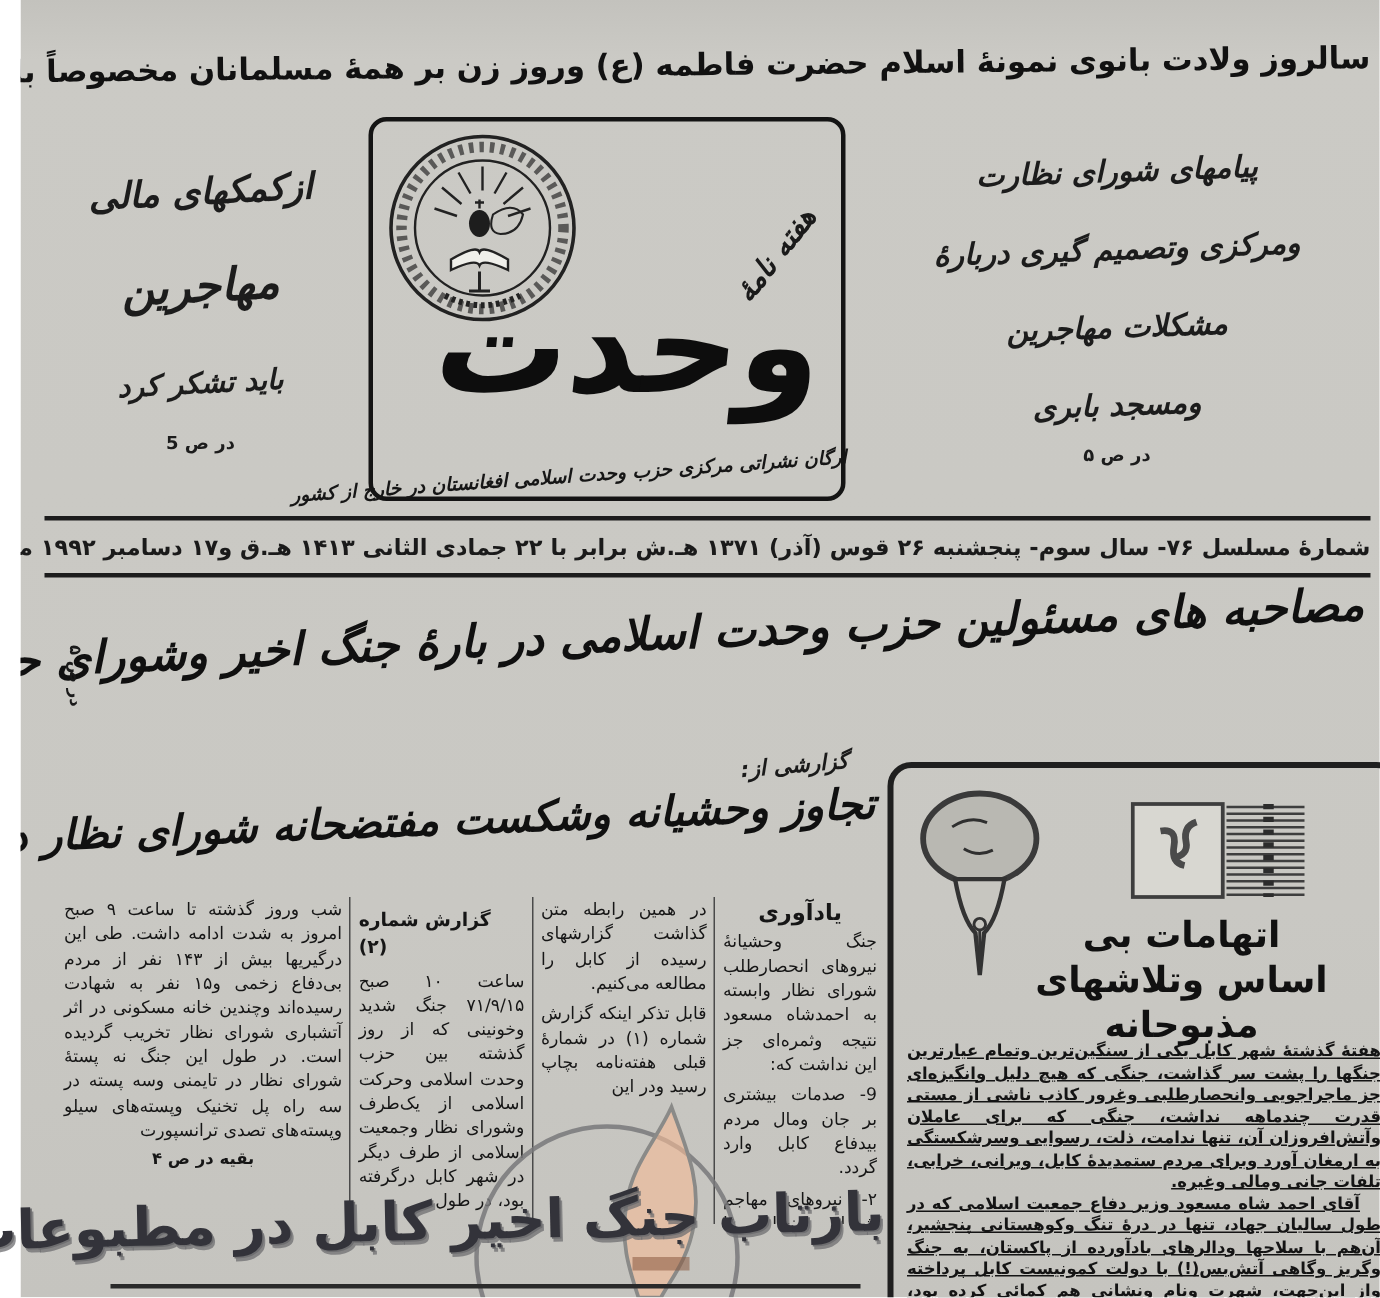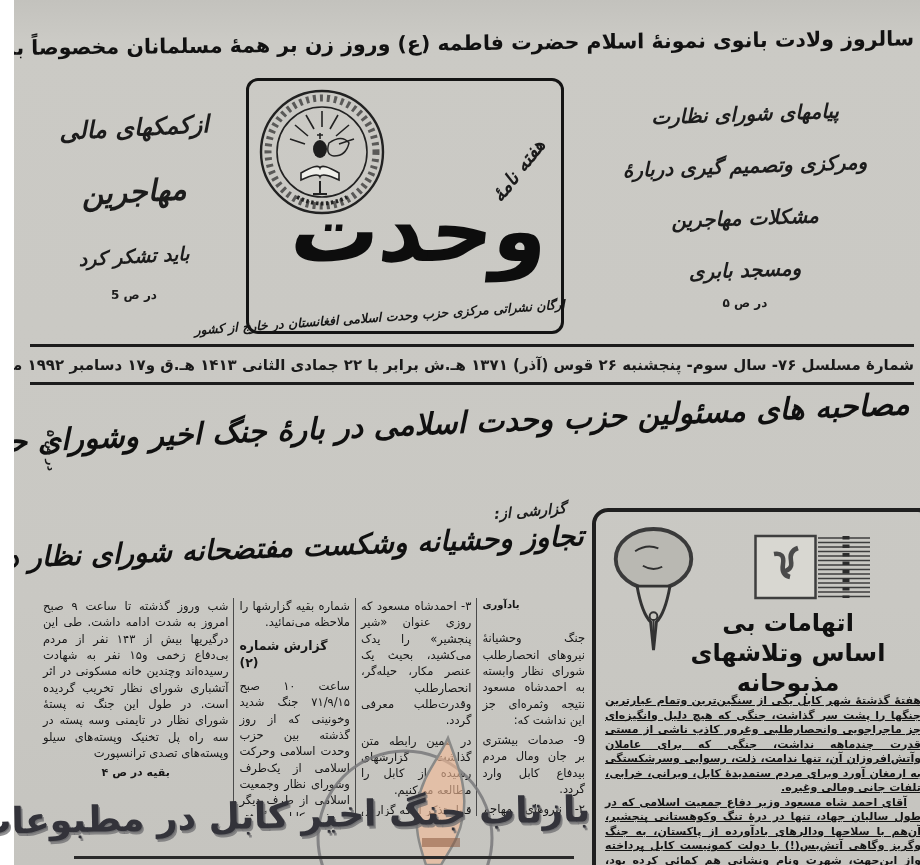--- a/index.html
+++ b/index.html
@@ -54,21 +54,21 @@
                  transform:rotate(-5deg);white-space:nowrap;}
   .report-headline{left:14px;width:556px;top:530px;text-align:center;font-size:28px;
                    font-weight:bold;font-style:italic;white-space:nowrap;
                    transform:rotate(-2.2deg);color:#101010;}
 
   
   .columns{left:24px;top:598px;width:552px;height:218px;display:flex;direction:rtl;
            overflow:hidden;}
   .col{padding:0 5px;font-size:11.5px;line-height:1.42;text-align:justify;color:#161616;}
   .col p{margin:0 0 4px 0;}
-  .col .col-h{font-weight:bold;font-size:10px;margin:0 0 18px 0;text-align:left;}
+  .col .col-h{font-weight:bold;font-size:15px;margin:0 0 0 0;text-align:center;}
   .col .col-hc{font-weight:bold;font-size:12.5px;margin:6px 0;text-align:left;}
   .c1{width:104px;border-left:1px solid #4a4a4a;}
   .c2{width:112px;border-left:1px solid #4a4a4a;}
   .c3{width:112px;border-left:1px solid #4a4a4a;}
   .c4{width:188px;}
   .col .ref{text-align:center;font-weight:bold;font-size:11px;margin-top:4px;}
 
   
   .boxed{left:578px;top:508px;width:334px;height:390px;border:4px solid #1f1f1f;
          border-radius:16px;}
@@ -144,26 +144,24 @@
     <div class="abs report-headline">تجاوز وحشیانه وشکست مفتضحانه شورای نظار در کابل</div>
 
     <div class="abs columns">
       <div class="col c1">
         <div class="col-h">یادآوری</div>
         <p>جنگ وحشیانهٔ نیروهای انحصارطلب شورای نظار وابسته به احمدشاه مسعود نتیجه وثمره‌ای جز این نداشت که:</p>
         <p>9- صدمات بیشتری بر جان ومال مردم بیدفاع کابل وارد گردد.</p>
         <p>۲- نیروهای مهاجم شورای نظار با شکستی سخت ومفتضحانه مواجه شوند.</p>
       </div>
       <div class="col c2">
-        <p>۳- احمدشاه مسعود که روزی عنوان «شیر پنجشیر» را یدک می‌کشید، بحیث یک عنصر مکار، حیله‌گر، انحصارطلب وقدرت‌طلب معرفی گردد.</p>
         <p>در همین رابطه متن گذاشت گزارشهای رسیده از کابل را مطالعه می‌کنیم.</p>
         <p>قابل تذکر اینکه گزارش شماره (۱) در شمارهٔ قبلی هفته‌نامه بچاپ رسید ودر این</p>
       </div>
       <div class="col c3">
-        <p>شماره بقیه گزارشها را ملاحظه می‌نمائید.</p>
         <div class="col-hc">گزارش شماره (۲)</div>
         <p>ساعت ۱۰ صبح ۷۱/۹/۱۵ جنگ شدید وخونینی که از روز گذشته بین حزب وحدت اسلامی وحرکت اسلامی از یک‌طرف وشورای نظار وجمعیت اسلامی از طرف دیگر در شهر کابل درگرفته بود، در طول</p>
       </div>
       <div class="col c4">
         <p>شب وروز گذشته تا ساعت ۹ صبح امروز به شدت ادامه داشت. طی این درگیریها بیش از ۱۴۳ نفر از مردم بی‌دفاع زخمی و۱۵ نفر به شهادت رسیده‌اند وچندین خانه مسکونی در اثر آتشباری شورای نظار تخریب گردیده است. در طول این جنگ نه پستهٔ شورای نظار در تایمنی وسه پسته در سه راه پل تخنیک وپسته‌های سیلو وپسته‌های تصدی ترانسپورت</p>
         <div class="ref">بقیه در ص ۴</div>
       </div>
     </div>
 
     <div class="abs boxed">

